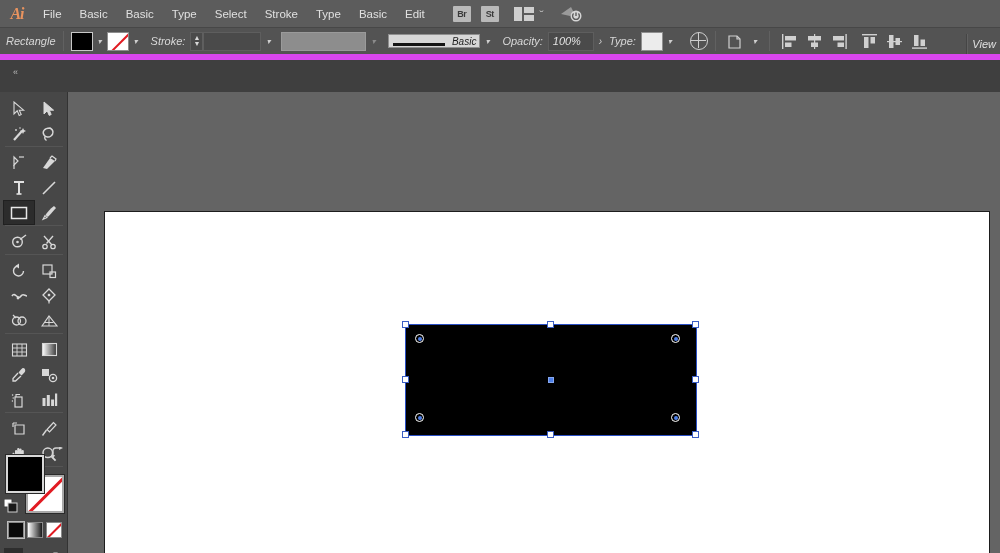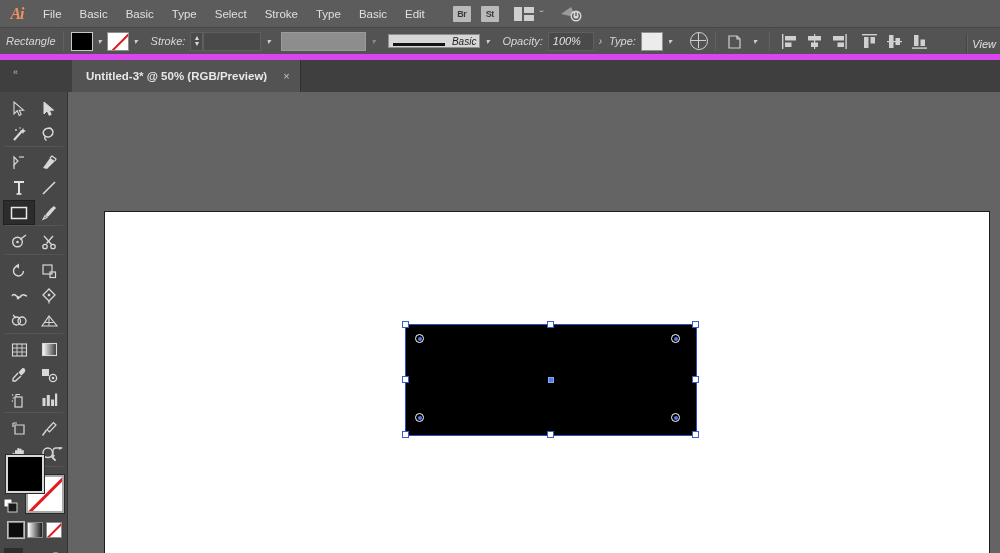--- a/index.html
+++ b/index.html
@@ -379,24 +379,20 @@
         <rect x="4" y="3" width="4.5" height="11" fill="#d0d0d0"></rect>
         <rect x="10.5" y="7.5" width="4.5" height="6.5" fill="#d0d0d0"></rect>
       </svg>
     </div>
 
     <div class="shape-label">View</div>
   </div>
 
   <div class="tabbar">
     <div class="collapse-btn">«</div>
-    <div class="doctab">
-      <span class="title">Untitled-3* @ 50% (RGB/Preview)</span>
-      <span class="x">×</span>
-    </div>
   </div>
 
   <div class="toolbar">
     <div class="tgrid">
 
       <div class="tool" style="left:3px;  top:4px;">
         <svg width="15" height="16" viewBox="0 0 15 16">
             <path d="M2 1 L2 13 L5.2 9.8 L7.2 14.4 L9.2 13.5 L7.3 9.2 L11.6 9.2 Z" fill="none" stroke="#d8d8d8" stroke-width="1.1"></path>
           </svg>
       </div>

